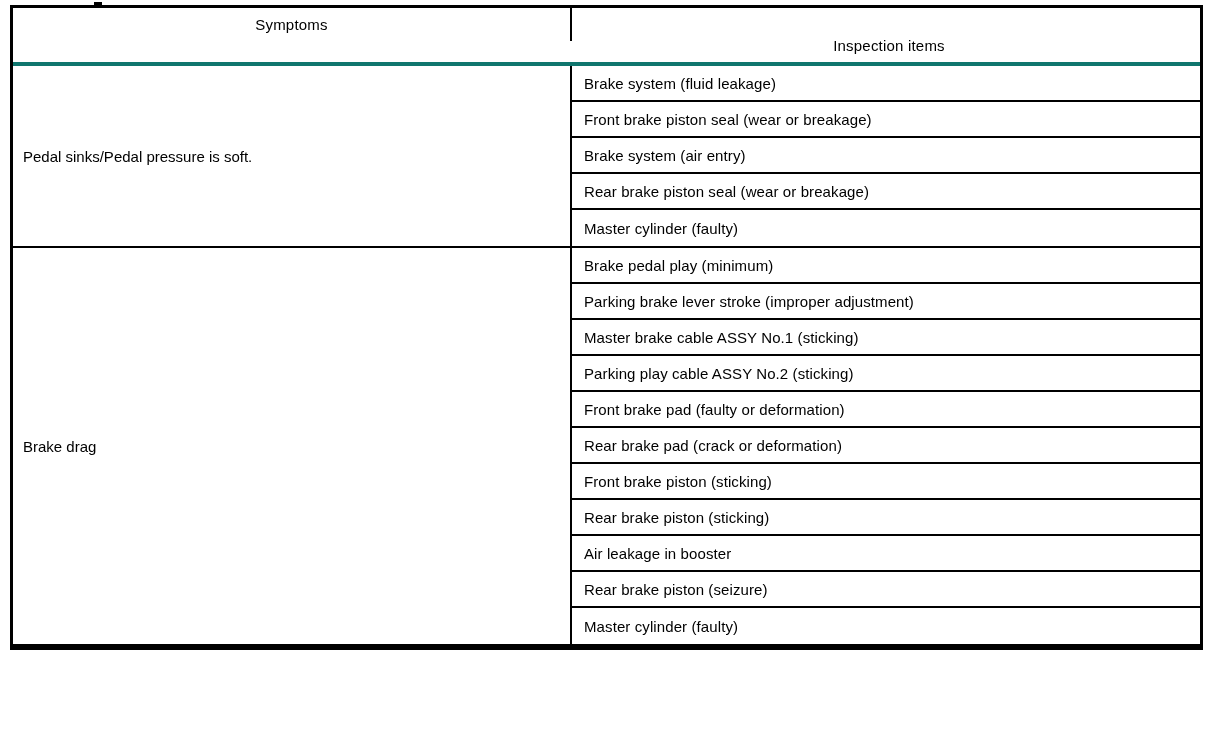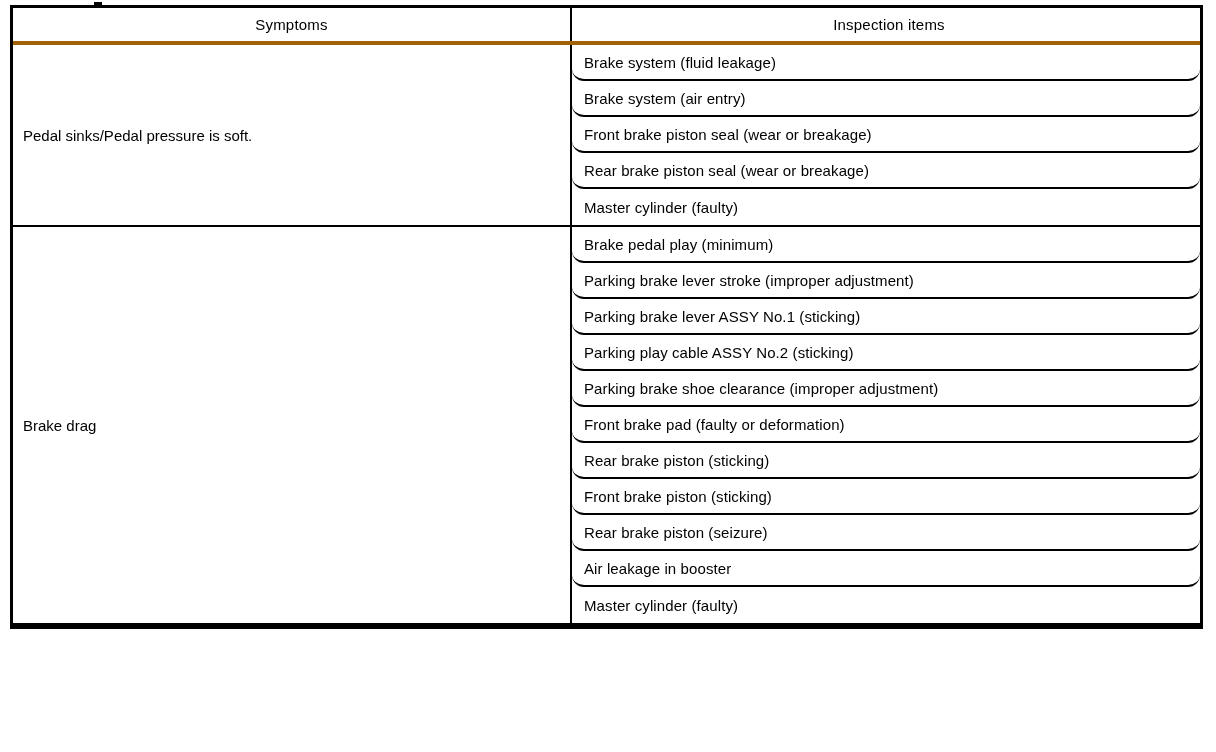--- a/index.html
+++ b/index.html
@@ -29,38 +29,39 @@
     left: 10px;
     top: 5px;
     width: 1193px;
     box-sizing: border-box;
     border: 3px solid #000000;
     border-bottom-width: 6px;
     background: #ffffff;
   }
   .header-row {
     display: flex;
-    border-bottom: 4px solid #a16207;
+    border-bottom: 4px solid #0f766e;
     gap: 6px;
   }
   .header-cell {
     box-sizing: border-box;
     height: 33px;
     display: flex;
     align-items: center;
     justify-content: center;
     font-size: 15px;
     letter-spacing: 0.2px;
   }
   .header-symptoms {
     width: 559px;
     border-right: 2px solid #000000;
   }
   .header-items {
     flex: 1;
+    margin-top: 21px;
   }
   .group {
     display: flex;
   }
   .group:not(:last-child) {
     border-bottom: 2px solid #000000;
   }
   .symptom-cell {
     box-sizing: border-box;
     width: 559px;
@@ -76,21 +77,20 @@
     flex-direction: column;
   }
   .item-row {
     box-sizing: border-box;
     height: 36px;
     display: flex;
     align-items: center;
     padding-left: 12px;
     font-size: 15px;
     letter-spacing: 0.1px;
-    border-radius: 12px;
   }
   .item-row:not(:last-child) {
     border-bottom: 2px solid #000000;
   }
 </style>
 </head>
 <body>
 
 <div class="page">
   <div class="stray-mark"></div>
@@ -98,37 +98,37 @@
   <div class="diag-table">
     <div class="header-row">
       <div class="header-cell header-symptoms">Symptoms</div>
       <div class="header-cell header-items">Inspection items</div>
     </div>
     <div>
         <div class="group">
           <div class="symptom-cell">Pedal sinks/Pedal pressure is soft.</div>
           <div class="items-col">
             <div class="item-row">Brake system (fluid leakage)</div>
+            <div class="item-row">Front brake piston seal (wear or breakage)</div>
             <div class="item-row">Brake system (air entry)</div>
-            <div class="item-row">Front brake piston seal (wear or breakage)</div>
             <div class="item-row">Rear brake piston seal (wear or breakage)</div>
             <div class="item-row">Master cylinder (faulty)</div>
           </div>
         </div>
         <div class="group">
           <div class="symptom-cell">Brake drag</div>
           <div class="items-col">
             <div class="item-row">Brake pedal play (minimum)</div>
             <div class="item-row">Parking brake lever stroke (improper adjustment)</div>
-            <div class="item-row">Parking brake lever ASSY No.1 (sticking)</div>
+            <div class="item-row">Master brake cable ASSY No.1 (sticking)</div>
             <div class="item-row">Parking play cable ASSY No.2 (sticking)</div>
-            <div class="item-row">Parking brake shoe clearance (improper adjustment)</div>
             <div class="item-row">Front brake pad (faulty or deformation)</div>
+            <div class="item-row">Rear brake pad (crack or deformation)</div>
+            <div class="item-row">Front brake piston (sticking)</div>
             <div class="item-row">Rear brake piston (sticking)</div>
-            <div class="item-row">Front brake piston (sticking)</div>
+            <div class="item-row">Air leakage in booster</div>
             <div class="item-row">Rear brake piston (seizure)</div>
-            <div class="item-row">Air leakage in booster</div>
             <div class="item-row">Master cylinder (faulty)</div>
           </div>
         </div>
       </div>
   </div>
 </div>
 
 </body></html>

